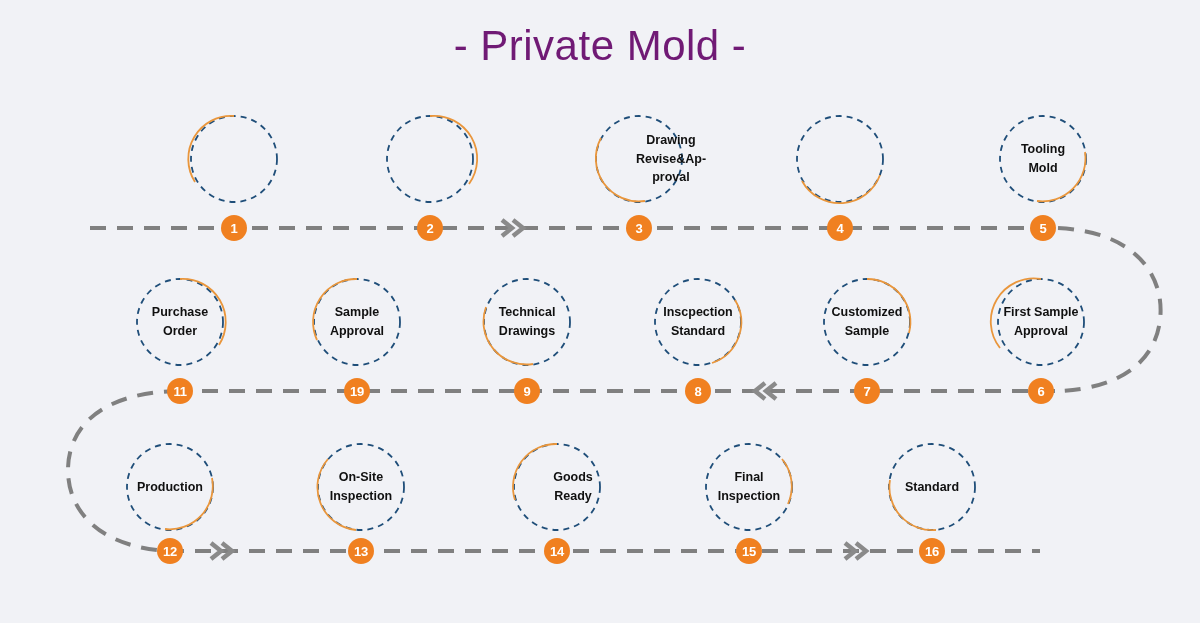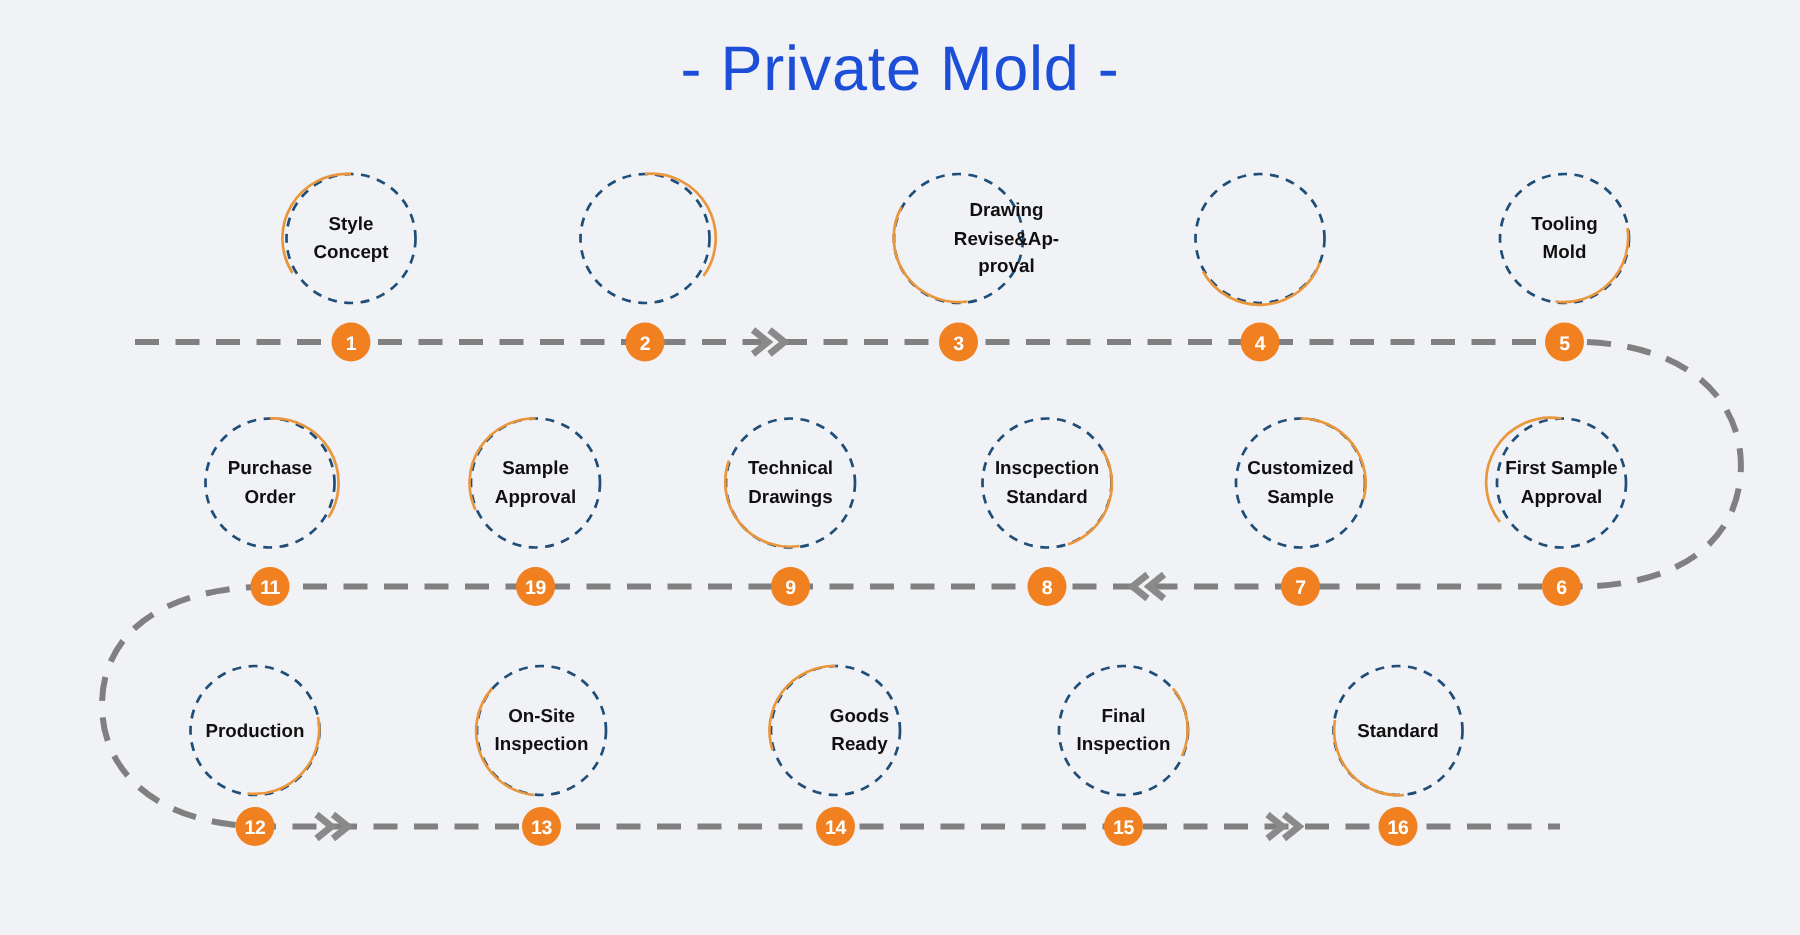--- a/index.html
+++ b/index.html
@@ -27,21 +27,21 @@
   }
 
   .title {
     position: absolute;
     left: 0;
     top: 22px;
     width: 1200px;
     text-align: center;
     font-size: 42px;
     font-weight: 400;
-    color: #1d4ed8;
+    color: #701a75;
     letter-spacing: 0.5px;
     white-space: nowrap;
   }
 
   .node {
     position: absolute;
     width: 90px;
     height: 90px;
   }
   .node .label {
@@ -192,23 +192,20 @@
       <path d="M 15 3 L 25 11 L 15 19" fill="none" stroke="#8a8a8a" stroke-width="4.5"></path>
     </svg>
   </div>
   <div class="chev" style="left:841px; top:540px;">
     <svg viewBox="0 0 30 22" width="30" height="22" xmlns="http://www.w3.org/2000/svg">
       <path d="M 4 3 L 14 11 L 4 19" fill="none" stroke="#8a8a8a" stroke-width="4.5"></path>
       <path d="M 15 3 L 25 11 L 15 19" fill="none" stroke="#8a8a8a" stroke-width="4.5"></path>
     </svg>
   </div>
 
-  <div class="node" style="left:189px; top:114px;">
-    <div class="label">Style<br>Concept</div>
-  </div>
   <div class="node wide" style="left:626px; top:114px;">
     <div class="label">Drawing<br>Revise&amp;Ap-<br>proval</div>
   </div>
   <div class="node" style="left:998px; top:114px;">
     <div class="label">Tooling<br>Mold</div>
   </div>
 
   <div class="node" style="left:135px; top:277px;">
     <div class="label">Purchase<br>Order</div>
   </div>

